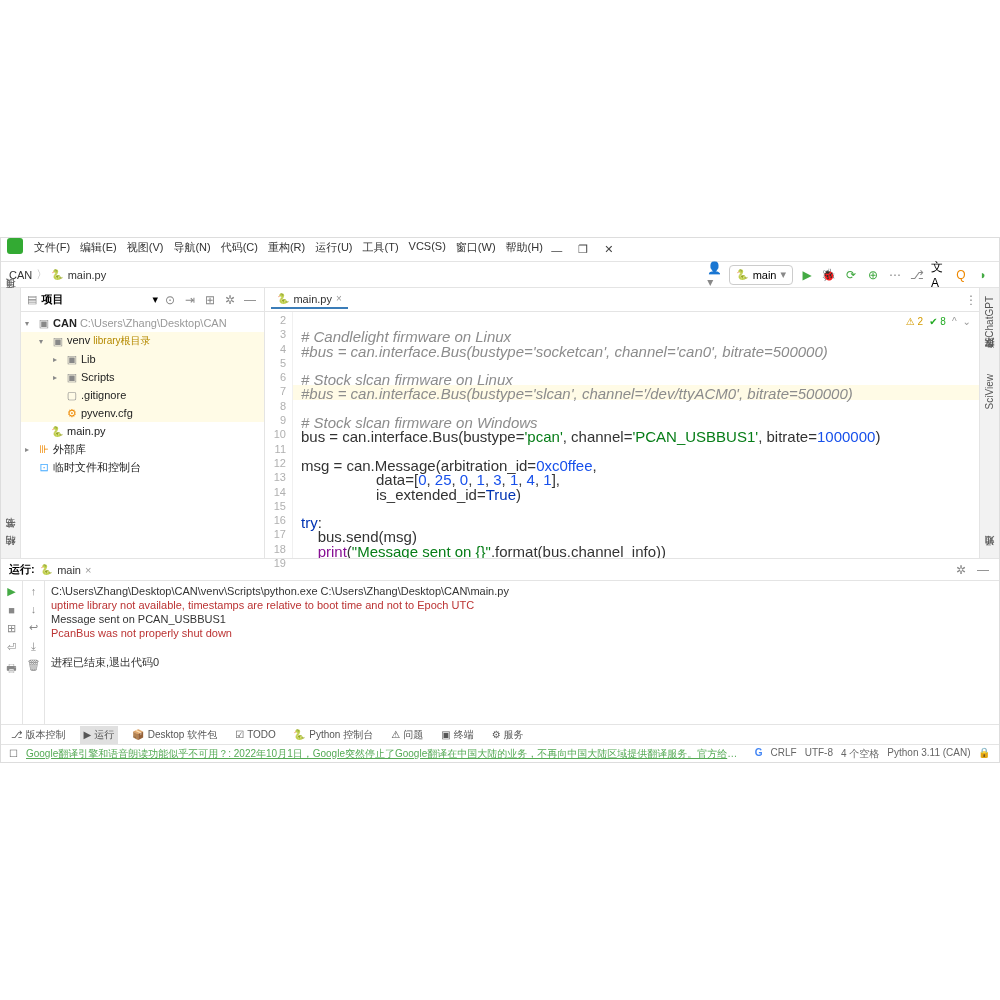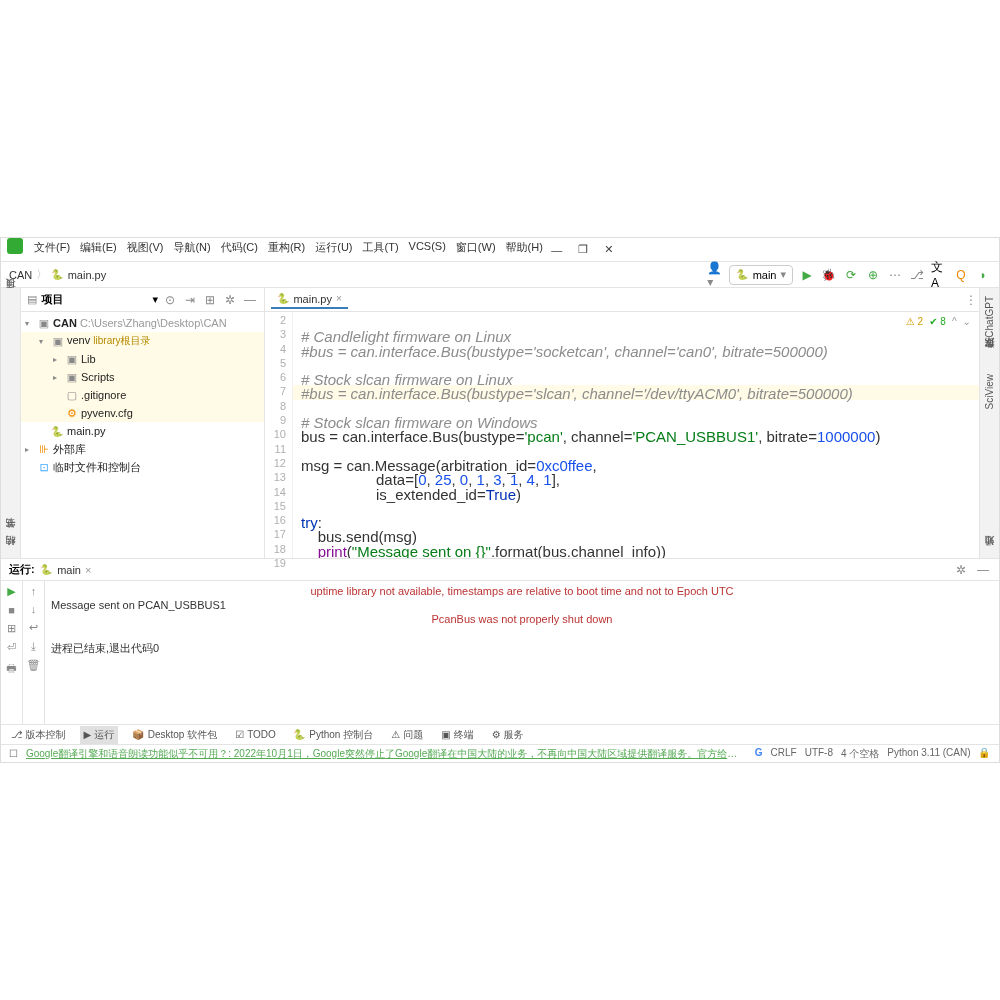--- a/index.html
+++ b/index.html
@@ -60,21 +60,21 @@
 .run-panel { border-top: 1px solid #e4e4e4; display: flex; flex-direction: column; height: 166px; }
 .run-header { display: flex; align-items: center; height: 22px; padding: 0 8px; border-bottom: 1px solid #e4e4e4; gap: 6px; }
 .run-header .title { font-weight: 600; }
 .run-tab { color: #333; display: flex; align-items: center; gap: 4px; }
 .run-body { display: flex; flex: 1; min-height: 0; }
 .run-toolbar { width: 22px; background: #fff; border-right: 1px solid #e4e4e4; display: flex; flex-direction: column; align-items: center; padding: 4px 0; gap: 6px; }
 .run-toolbar2 { width: 22px; background: #fff; border-right: 1px solid #e4e4e4; display: flex; flex-direction: column; align-items: center; padding: 4px 0; gap: 6px; }
 .console { flex: 1; font-family: "Consolas", monospace; font-size: 11px; padding: 4px 6px; overflow: hidden; }
 .console-line { height: 14px; white-space: pre; }
 .c-out { color: #333; }
-.c-err { color: #b33; text-align: center; }
+.c-err { color: #b33; }
 .bottom-tabs { display: flex; align-items: center; height: 20px; border-top: 1px solid #e4e4e4; padding: 0 6px; gap: 10px; font-size: 10px; color: #555; }
 .btab { display: flex; align-items: center; gap: 3px; padding: 2px 4px; }
 .btab.active { background: #e0e0e0; }
 .statusbar { display: flex; align-items: center; height: 18px; border-top: 1px solid #e4e4e4; padding: 0 8px; font-size: 10px; color: #666; gap: 8px; }
 .statusbar .msg { flex: 1; overflow: hidden; white-space: nowrap; text-overflow: ellipsis; text-decoration: underline; color: #5a5; }
 .statusbar .right { display: flex; gap: 8px; }
 </style>
 </head>
 <body>
 
@@ -266,20 +266,21 @@
         <span class="gray">🖶</span>
       </div>
       <div class="run-toolbar2">
         <span class="gray">↑</span>
         <span class="gray">↓</span>
         <span class="gray">↩</span>
         <span class="gray">⤓</span>
         <span class="gray">🗑</span>
       </div>
       <div class="console" id="console">
+          <div class="console-line c-out">C:\Users\Zhang\Desktop\CAN\venv\Scripts\python.exe C:\Users\Zhang\Desktop\CAN\main.py</div>
           <div class="console-line c-err">uptime library not available, timestamps are relative to boot time and not to Epoch UTC</div>
           <div class="console-line c-out">Message sent on PCAN_USBBUS1</div>
           <div class="console-line c-err">PcanBus was not properly shut down</div>
           <div class="console-line c-out"></div>
           <div class="console-line c-out">进程已结束,退出代码0</div>
         </div>
     </div>
   </div>
 
   <div class="bottom-tabs" id="bottom-tabs">

